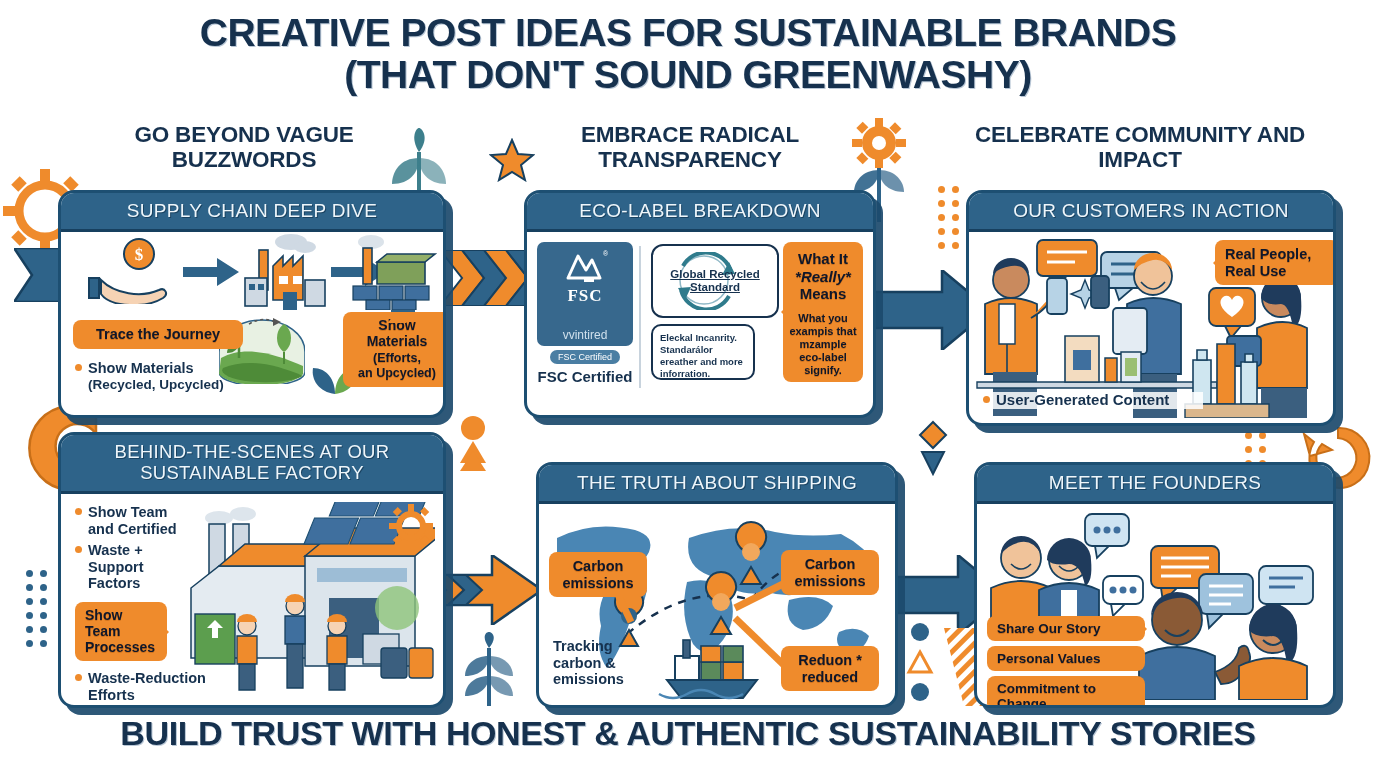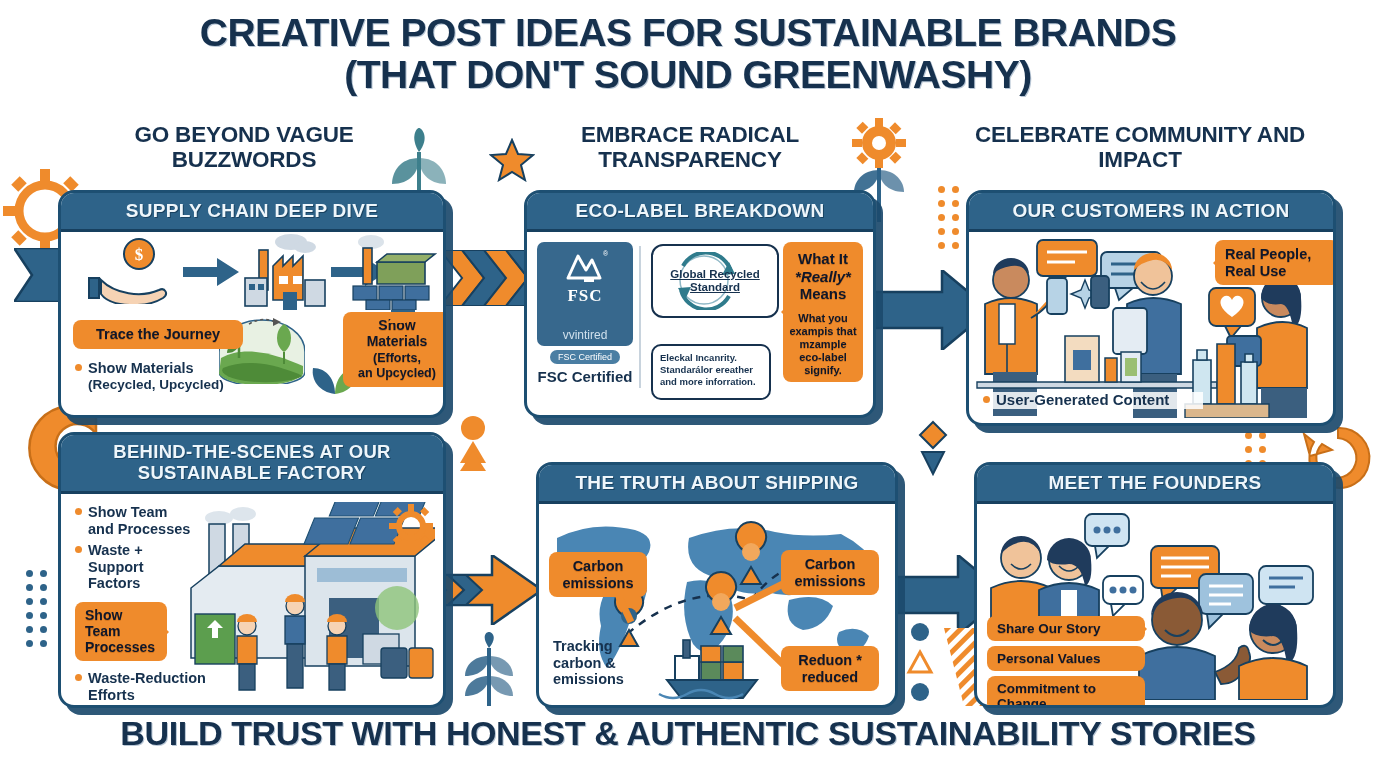--- a/index.html
+++ b/index.html
@@ -36,21 +36,21 @@
   #colhead-1{left:520px;top:122px;width:340px;}
   #colhead-2{left:940px;top:122px;width:400px;}
 
   
   .card{
     position:absolute;border:3px solid #1d4f72;border-radius:16px;
     background:#ffffff;overflow:hidden;
     box-shadow:7px 7px 0 rgba(28,74,108,.92);
   }
   .card-bar{
-    background:#2e6389;color:#eef6fb;text-align:center;font-weight:bold;
+    background:#2e6389;color:#eef6fb;text-align:center;font-weight:normal;
     text-transform:uppercase;letter-spacing:.3px;line-height:1.12;
     padding:7px 10px 8px;font-size:19px;
     border-bottom:3px solid #17405f;
     text-shadow:1px 1px 0 rgba(10,40,64,.55);
   }
   .card-body{position:relative;width:100%;height:calc(100% - 42px);}
   .card-body.tall{height:calc(100% - 64px);}
 
   
   .bullet{display:flex;gap:6px;align-items:flex-start;font-size:14.5px;
@@ -414,21 +414,21 @@
             <rect x="36" y="19" width="8" height="6"></rect>
           <rect x="5" y="5" width="7" height="6" transform="rotate(-45 8 8)"></rect>
           <rect x="32" y="5" width="7" height="6" transform="rotate(45 36 8)"></rect>
           <rect x="5" y="33" width="7" height="6" transform="rotate(45 8 36)"></rect>
           <rect x="32" y="33" width="7" height="6" transform="rotate(-45 36 36)"></rect>
           </g>
       </svg>
 
       <div class="bullet" style="position:absolute;left:14px;top:10px;width:120px;">
         <span class="dot"></span>
-        <span>Show Team and Processes</span>
+        <span>Show Team and Certified</span>
       </div>
       <div class="bullet" style="position:absolute;left:14px;top:48px;width:110px;">
         <span class="dot"></span>
         <span>Waste + Support Factors</span>
       </div>
       <div class="pill arrowright" style="left:14px;top:108px;width:72px;text-align:left;font-size:14px;">
         <span>Show</span><br>
         <span>Team</span><br>
         <span>Processes</span>
       </div>
@@ -463,21 +463,21 @@
         <svg style="position:absolute;left:6px;top:6px;" width="110" height="58" viewBox="0 0 110 58">
           <circle cx="45" cy="28" r="24" fill="none" stroke="#8fb8c6" stroke-width="1.5"></circle>
           <path d="M24 14 A26 26 0 0 1 72 20" fill="none" stroke="#2f7b8c" stroke-width="4"></path>
           <path d="M70 10 l6 12 l-13 1Z" fill="#2f7b8c"></path>
           <path d="M70 44 A26 26 0 0 1 22 38" fill="none" stroke="#2f7b8c" stroke-width="4"></path>
           <path d="M26 48 l-7 -12 l13 -1Z" fill="#2f7b8c"></path>
         </svg>
         <div style="position:relative;text-align:center;font-size:11.5px;font-weight:bold;color:#16314e;line-height:1.15;text-decoration:underline;">Global Recycled Standard</div>
       </div>
 
-      <div style="position:absolute;left:124px;top:92px;width:120px;height:56px;border:2px solid #16314e;border-radius:10px;padding:6px 7px;box-sizing:border-box;font-size:9.5px;font-weight:bold;color:#16314e;line-height:1.25;margin-top:20px;">Eleckal Incanrity. Standarálor ereather and more inforration.</div>
+      <div style="position:absolute;left:124px;top:92px;width:104px;height:56px;border:2px solid #16314e;border-radius:10px;padding:6px 7px;box-sizing:border-box;font-size:9.5px;font-weight:bold;color:#16314e;line-height:1.25;">Eleckal Incanrity. Standarálor ereather and more inforration.</div>
 
       <div class="pill arrowleft" style="left:256px;top:10px;width:80px;height:140px;padding:8px 6px;box-sizing:border-box;">
         <div style="font-size:15px;line-height:1.15;">
           <span>What It</span><br>
           <em>*Really*</em><br>
           <span>Means</span>
         </div>
         <div style="margin-top:10px;font-size:11px;line-height:1.18;font-weight:bold;">What you exampis that mzample eco-label signify.</div>
       </div>
     </div>

